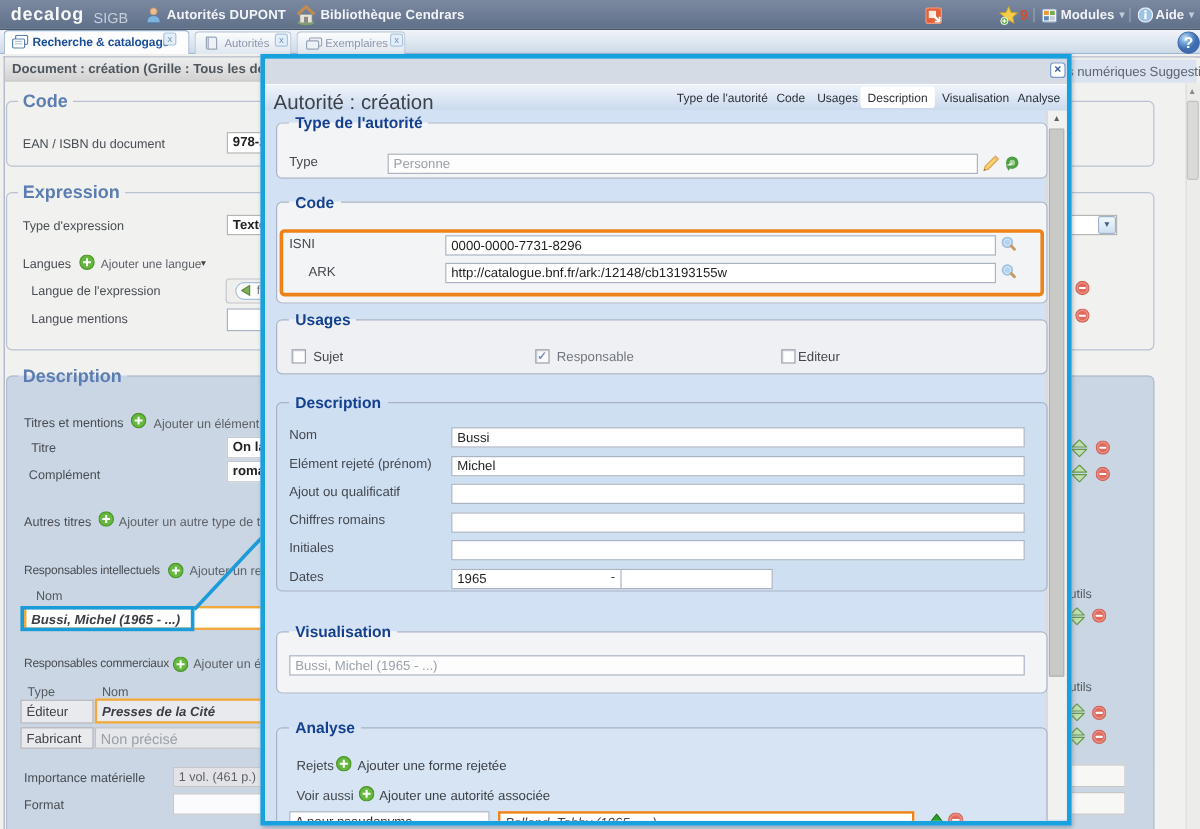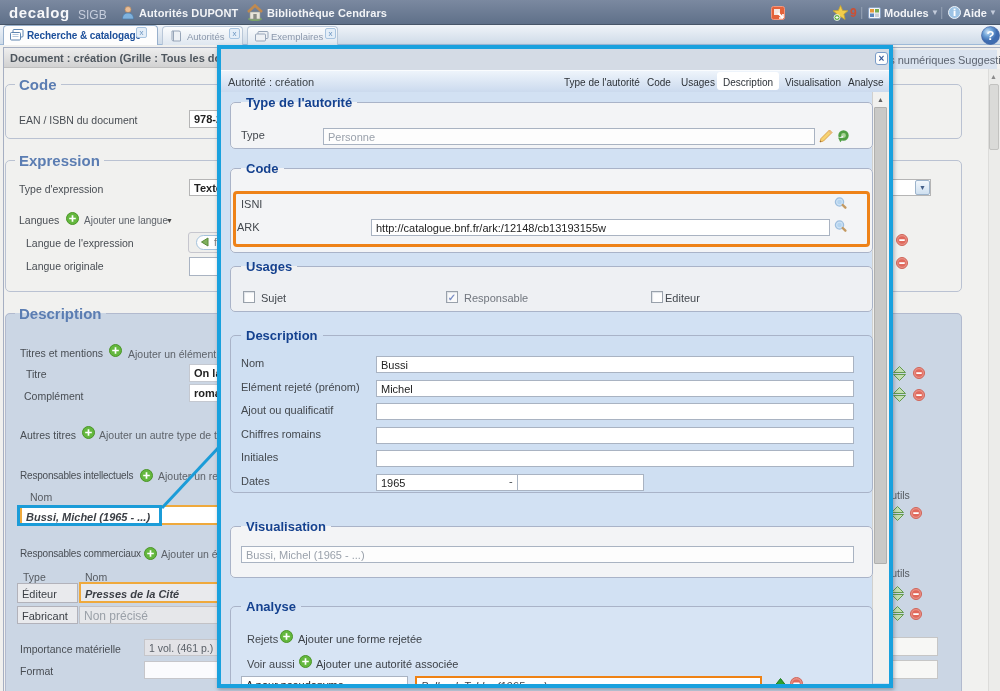--- a/index.html
+++ b/index.html
@@ -135,21 +135,21 @@
   </svg>
 <div class="glbl" style="left:84px;top:215px;font-size:10px">Ajouter une langue</div>
 <div class="abs" style="left:166px;top:217px;font-size:7px;color:#444">▼</div>
 <div class="glbl" style="left:26px;top:237px;color:#484d53">Langue de l'expression</div>
 <div class="abs" style="left:188px;top:232px;width:110px;height:21px;background:#eeeeec;border:1px solid #c6c6ce;border-radius:3px"></div>
 <div class="abs" style="left:196px;top:235px;width:100px;height:15px;background:#fdfdfd;border:1px solid #a4c2dc;border-radius:8px"></div>
 <svg class="ic" style="left:200px;top:237px" width="10" height="10" viewBox="0 0 10 10">
     <path d="M8 1 L8 9 L1.5 5 Z" fill="#7fb05c" stroke="#5a8a3a"></path>
   </svg>
 <div class="abs" style="left:214px;top:237px;font-size:10px;color:#777">fr</div>
-<div class="glbl" style="left:26px;top:260px;color:#484d53">Langue originale</div>
+<div class="glbl" style="left:26px;top:260px;color:#484d53">Langue mentions</div>
 <div class="inp" style="left:189px;top:257px;width:300px;height:19px"></div>
 
 <svg class="ic rmin" style="left:896px;top:234px" width="12" height="12" viewBox="0 0 12 12">
     <circle cx="6" cy="6" r="5.5" fill="#e99086" stroke="#cf6458"></circle>
     <circle cx="6" cy="6" r="3.8" fill="#e0695c"></circle>
     <rect x="3" y="5.2" width="6" height="1.7" rx=".8" fill="#fff"></rect>
   </svg>
 <svg class="ic rmin" style="left:896px;top:257px" width="12" height="12" viewBox="0 0 12 12">
     <circle cx="6" cy="6" r="5.5" fill="#e99086" stroke="#cf6458"></circle>
     <circle cx="6" cy="6" r="3.8" fill="#e0695c"></circle>
@@ -254,21 +254,21 @@
   </svg>
 <div class="inp" style="left:868px;top:637px;width:70px;height:19px;background:#f7f7f5;border-color:#c6c6c6"></div>
 <div class="inp" style="left:868px;top:660px;width:70px;height:19px;background:#f7f7f5;border-color:#c6c6c6"></div>
 
 <div class="abs" style="left:217px;top:45px;width:676px;height:643px;border:4px solid #19a1de;background:#d2e1f3;z-index:10;box-shadow:1px 2px 4px rgba(70,80,100,.45)">
 
   <div class="abs" style="left:0;top:0;width:668px;height:21px;background:#d4dbe5"></div>
   <div class="abs" style="left:654px;top:3px;width:13px;height:13px;background:#fdfdfd;border:1px solid #7a9cc8;border-radius:3px;text-align:center;font-size:10px;font-weight:bold;color:#3a5a9a;line-height:12px">×</div>
 
   <div class="abs" style="left:0;top:21px;width:668px;height:22px;background:linear-gradient(#eef4fb,#cbdaee);border-top:1px solid #fafcfe"></div>
-  <div class="abs" style="left:7px;top:27px;font-size:11px;color:#3c4248">Autorité : création</div>
+  <div class="abs" style="left:7px;top:27px;font-size:17px;color:#3c4248">Autorité : création</div>
   <div class="abs" style="left:343px;top:28px;font-size:10px;color:#2c3137">Type de l'autorité</div>
   <div class="abs" style="left:426px;top:28px;font-size:10px;color:#2c3137">Code</div>
   <div class="abs" style="left:460px;top:28px;font-size:10px;color:#2c3137">Usages</div>
   <div class="abs" style="left:496px;top:23px;width:62px;height:18px;background:#fff;border-radius:3px"></div>
   <div class="abs" style="left:502px;top:28px;font-size:10px;color:#2c3137">Description</div>
   <div class="abs" style="left:564px;top:28px;font-size:10px;color:#2c3137">Visualisation</div>
   <div class="abs" style="left:627px;top:28px;font-size:10px;color:#2c3137">Analyse</div>
 
   <div class="abs" style="left:0;top:43px;width:668px;height:592px;background:#d2e1f3;overflow:hidden">
 
@@ -290,26 +290,27 @@
         <circle cx="7" cy="6.5" r="4.1" fill="#a8d498" stroke="#4f9e43" stroke-width="3"></circle>
         <path d="M7 6.5 L-1 10 L4 15 Z" fill="#f3f4f6"></path>
         <path d="M1.2 8.8 L7.2 9.2 L3.6 13.8 Z" fill="#4f9e43"></path>
       </svg>
 
     <fieldset style="left:9px;top:69px;width:643px;height:92px;background:#f3f4f6">
         <legend>Code</legend>
       </fieldset>
     <div class="abs" style="left:12px;top:99px;width:637px;height:56px;border:3px solid #ee8218;border-radius:4px"></div>
     <div class="lbl" style="left:20px;top:106px">ISNI</div>
+    <div class="inp" style="left:150px;top:104px;width:459px;height:17px">0000-0000-7731-8296</div>
     <svg class="ic" style="left:613px;top:105px" width="16" height="16" viewBox="0 0 16 16">
         <circle cx="5.5" cy="5" r="4.1" fill="#cfe3f6" stroke="#9dbede" stroke-width="1.3"></circle>
         <circle cx="5.5" cy="5" r="2.3" fill="#b4d4ef"></circle>
         <line x1="8.7" y1="8" x2="11.4" y2="10.7" stroke="#c49a62" stroke-width="2.4" stroke-linecap="round"></line>
       </svg>
-    <div class="lbl" style="left:16px;top:129px">ARK</div>
+    <div class="lbl" style="left:36px;top:129px">ARK</div>
     <div class="inp" style="left:150px;top:127px;width:459px;height:17px">http://catalogue.bnf.fr/ark:/12148/cb13193155w</div>
     <svg class="ic" style="left:613px;top:128px" width="16" height="16" viewBox="0 0 16 16">
         <circle cx="5.5" cy="5" r="4.1" fill="#cfe3f6" stroke="#9dbede" stroke-width="1.3"></circle>
         <circle cx="5.5" cy="5" r="2.3" fill="#b4d4ef"></circle>
         <line x1="8.7" y1="8" x2="11.4" y2="10.7" stroke="#c49a62" stroke-width="2.4" stroke-linecap="round"></line>
       </svg>
 
     <fieldset style="left:9px;top:167px;width:643px;height:53px;background:#eef0f3">
         <legend>Usages</legend>
       </fieldset>

